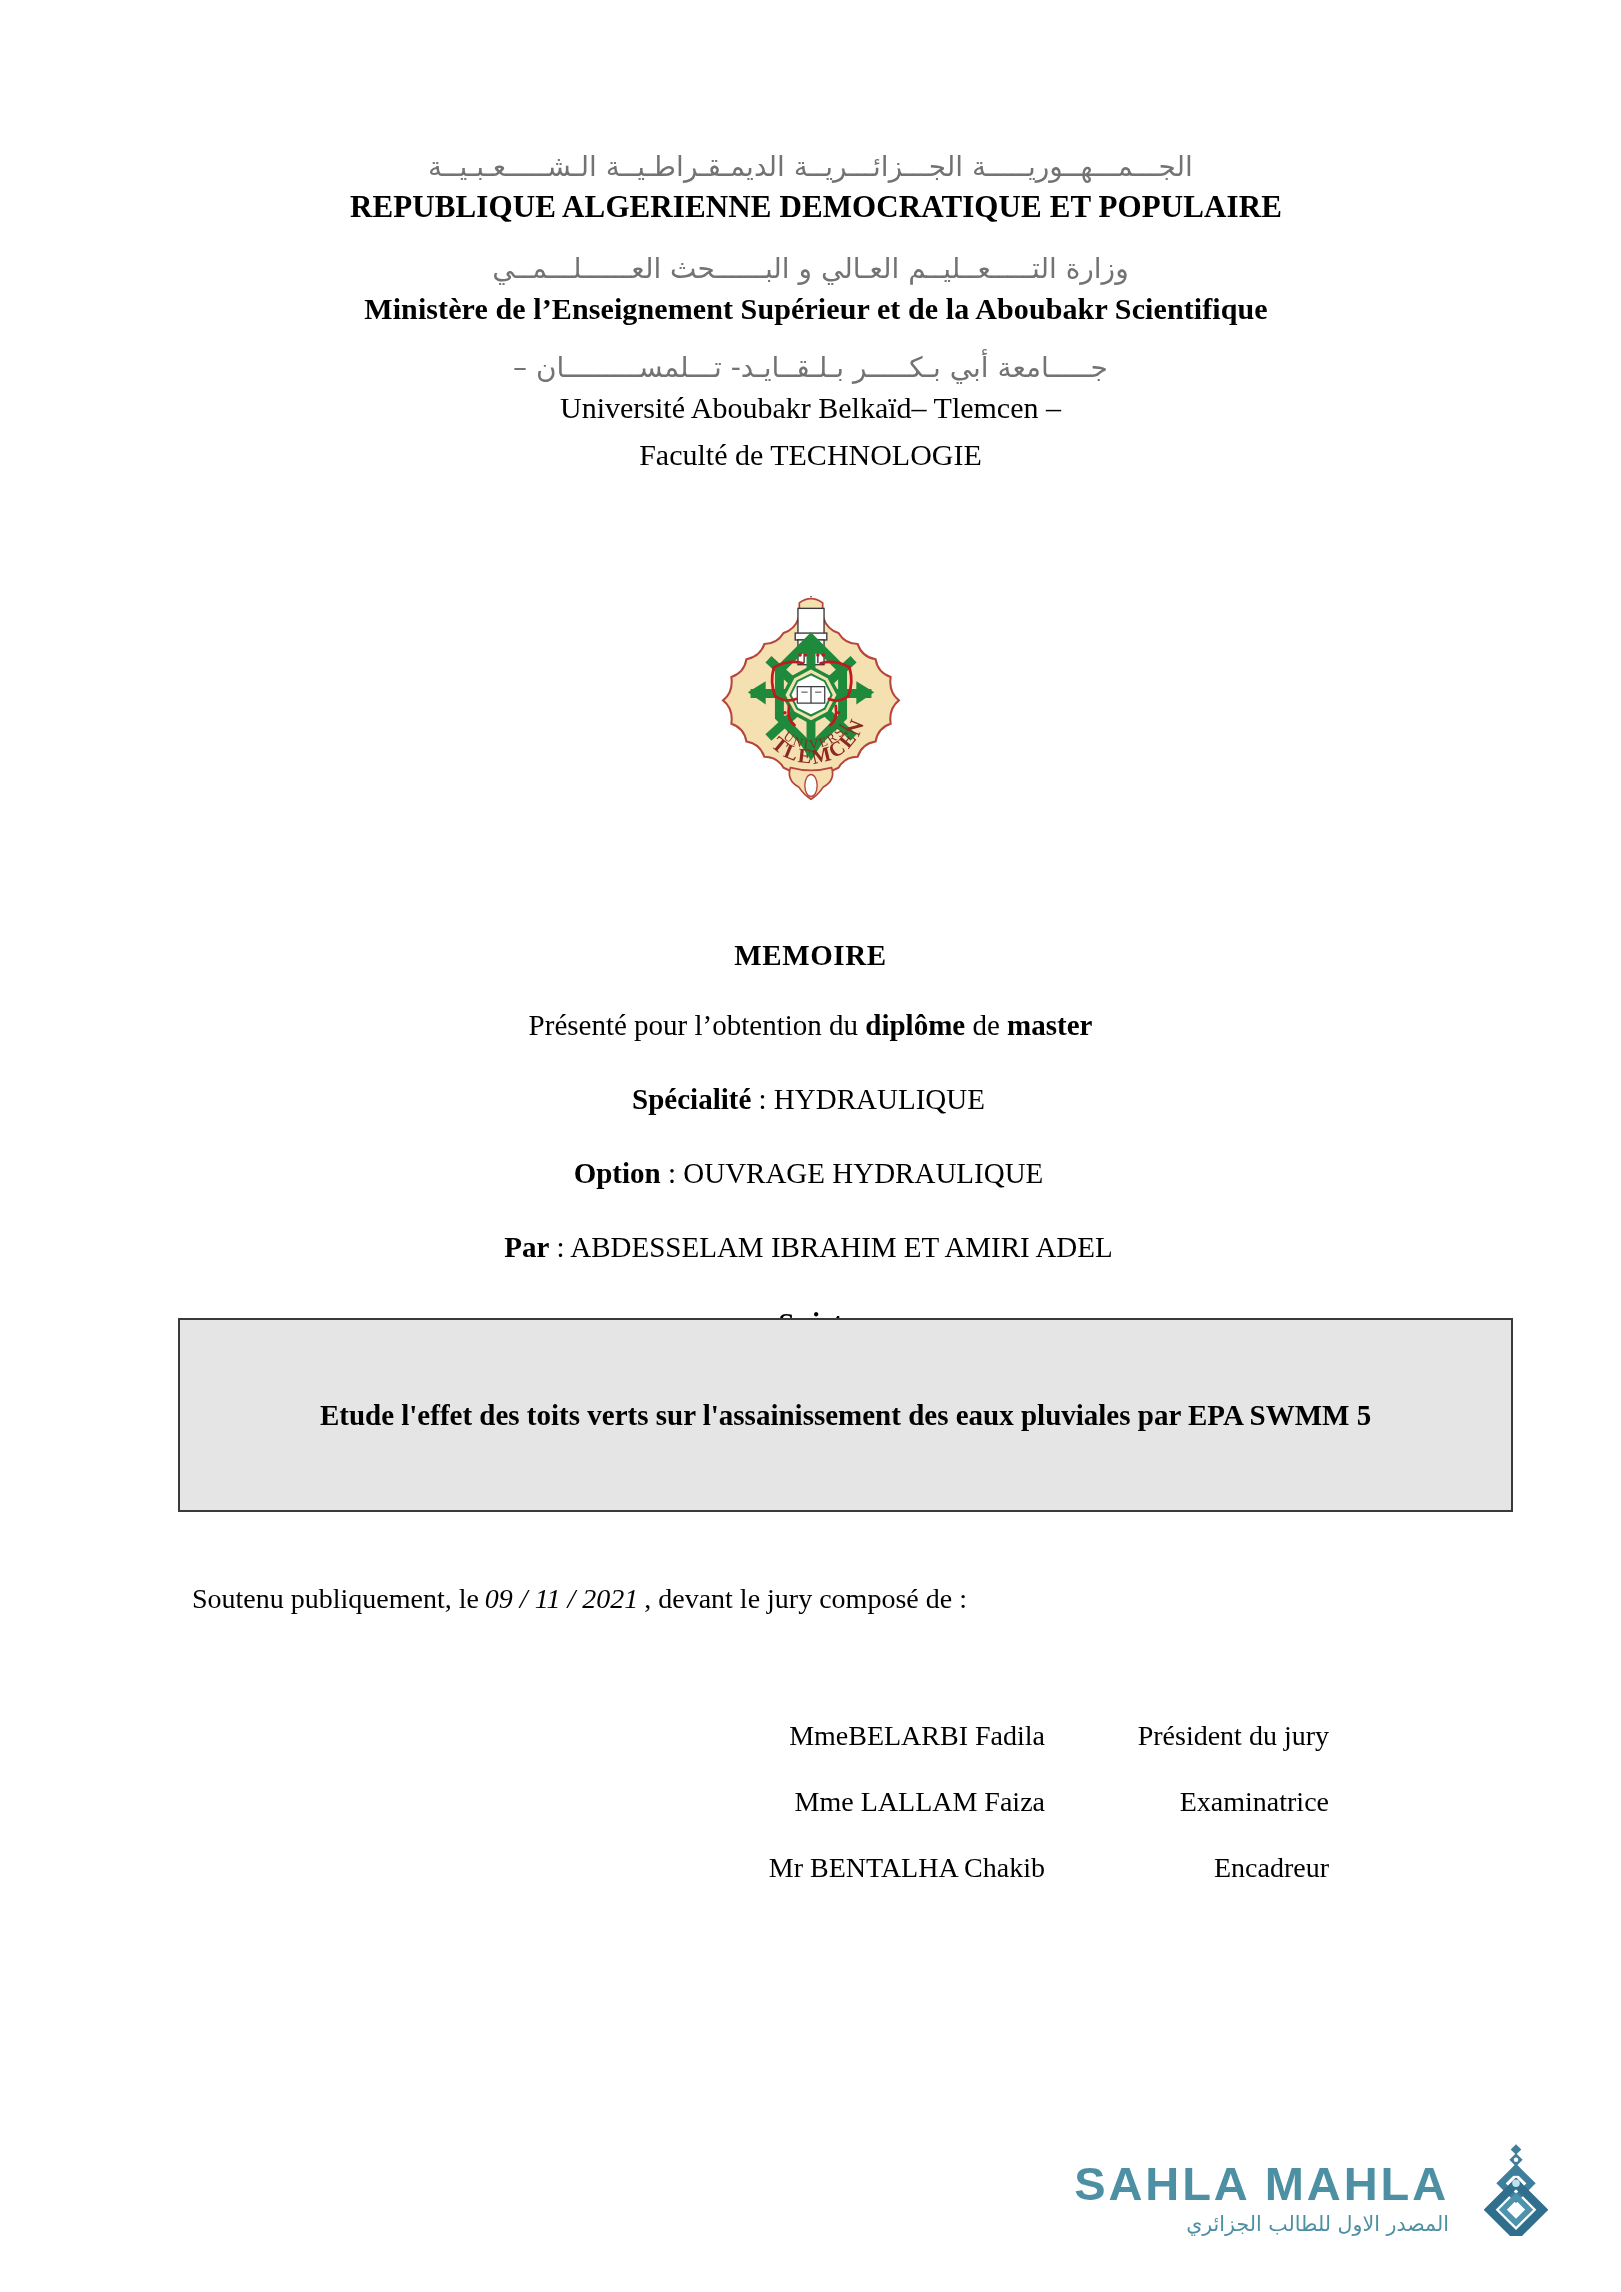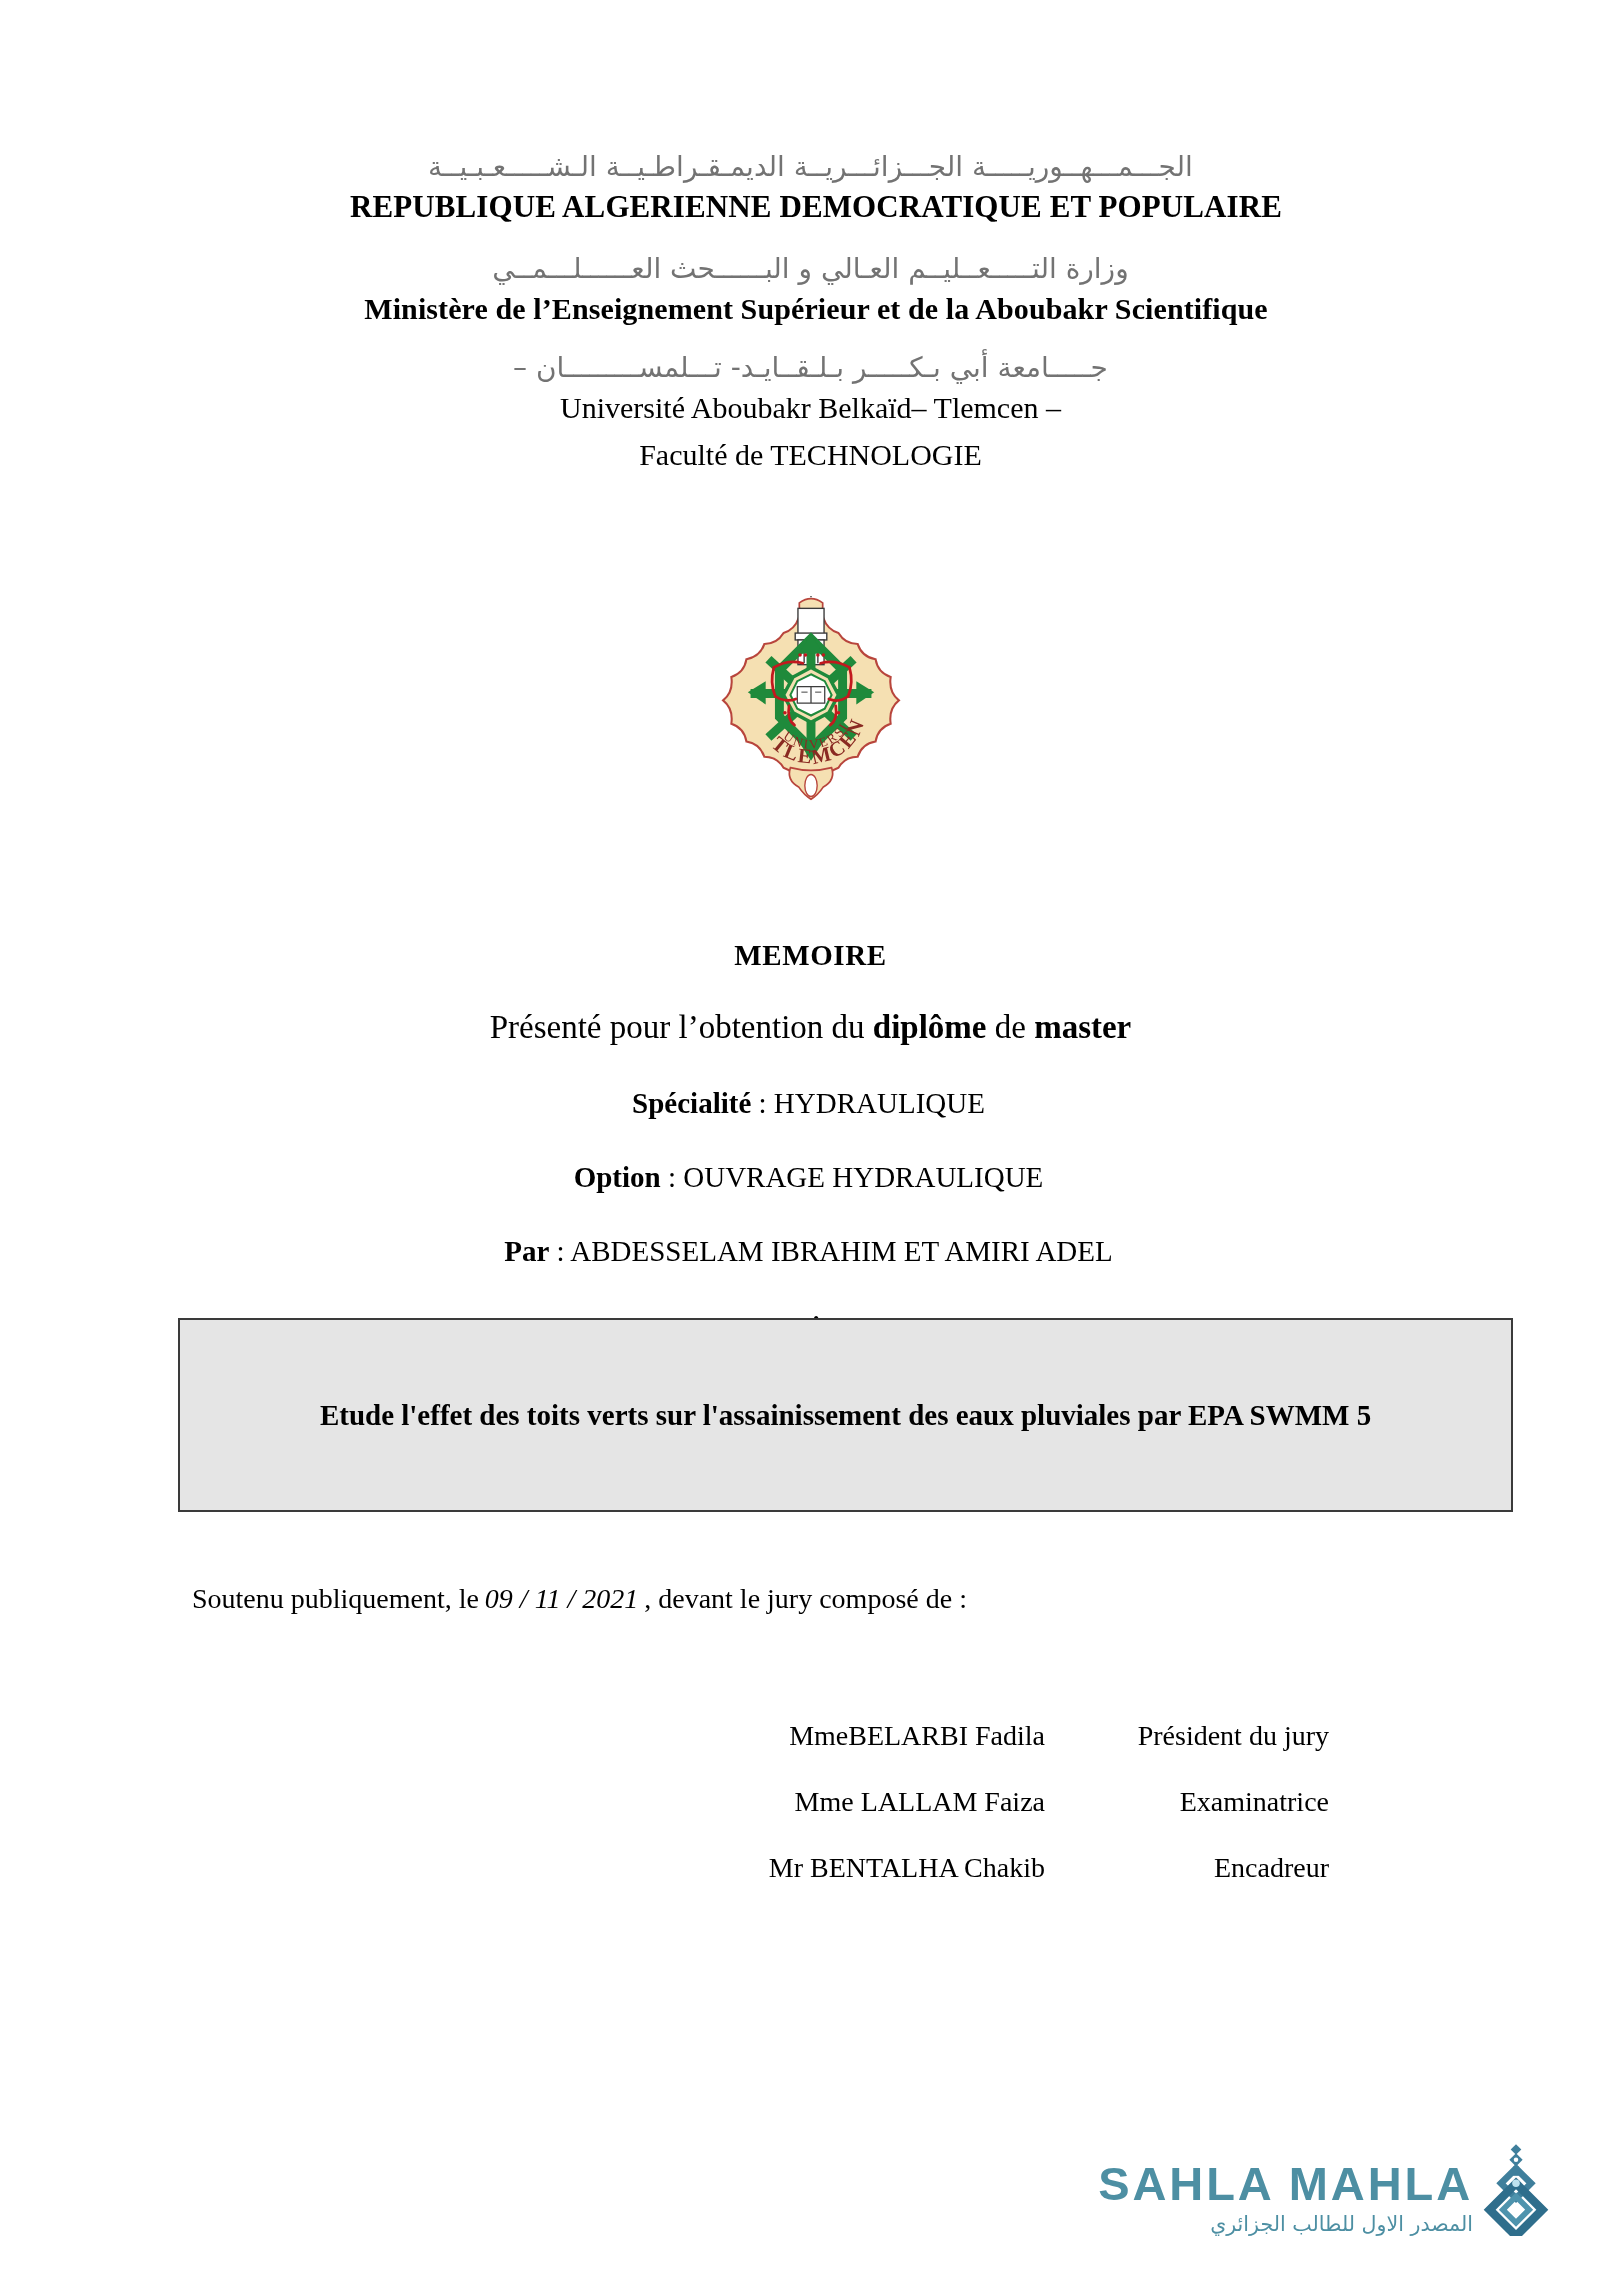--- a/index.html
+++ b/index.html
@@ -93,21 +93,21 @@
     width: 1621px;
     text-align: center;
   }
   .memoire {
     font-size: 29px;
     font-weight: bold;
     letter-spacing: 0.6px;
     margin: 0;
   }
   .presente {
-    font-size: 33px;
+    font-size: 29px;
     margin: 37px 0 0 0;
   }
   .presente b { font-weight: bold; }
   .kv {
     font-size: 29px;
     margin: 41px 4px 0 0;
   }
   .kv .k { font-weight: bold; }
   .sujet-label {
     font-size: 29px;
@@ -165,21 +165,21 @@
   .jury td.name { width: 990px; }
   .jury td.role { width: 284px; }
 
   
   .watermark {
     position: absolute;
     right: 67px;
     bottom: 57px;
     display: flex;
     align-items: flex-end;
-    gap: 5px;
+    gap: 29px;
   }
   .wm-text { text-align: right; }
   .wm-latin {
     font-family: "Liberation Sans", "DejaVu Sans", sans-serif;
     font-size: 47px;
     font-weight: bold;
     letter-spacing: 2.9px;
     color: #4d8fa3;
     line-height: 1.02;
   }

